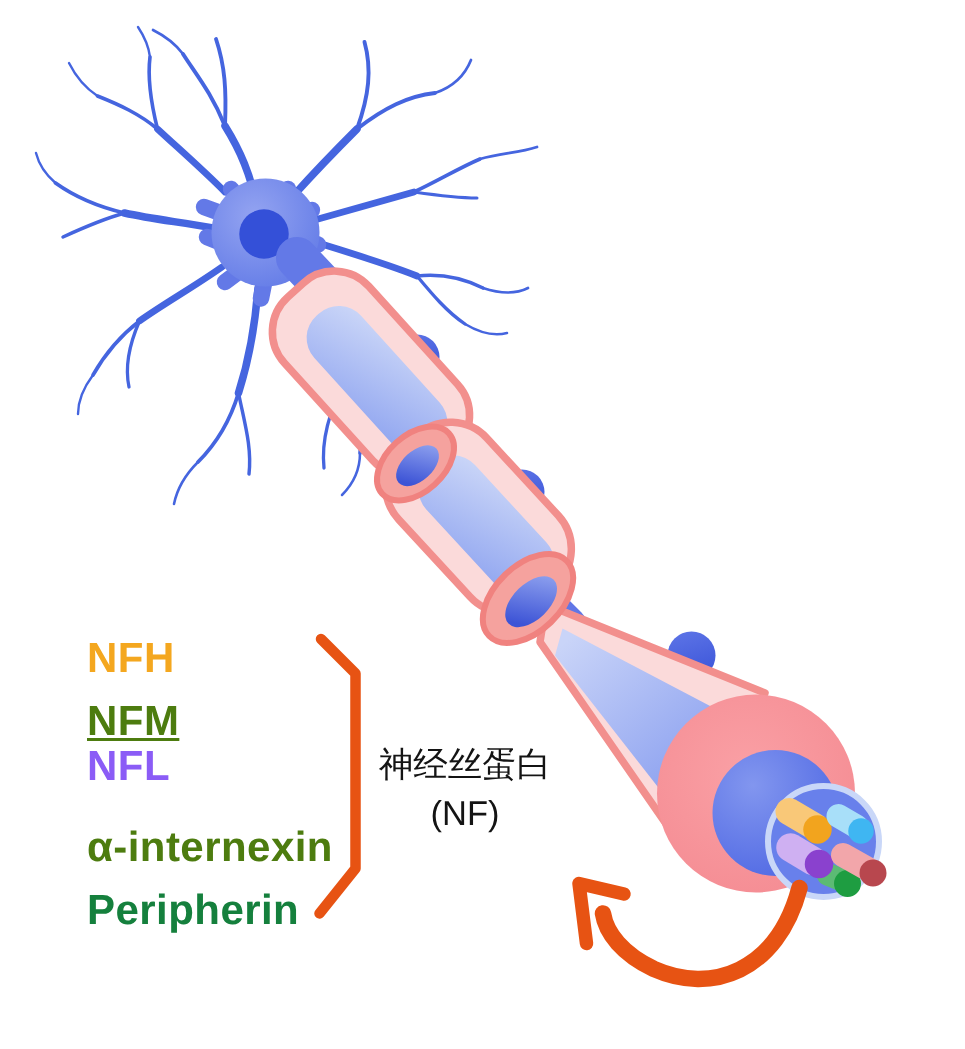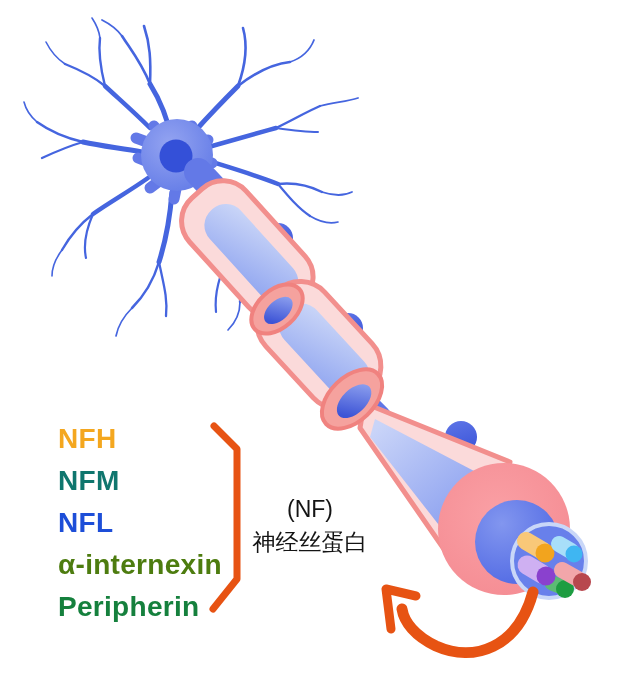--- a/index.html
+++ b/index.html
@@ -7,22 +7,22 @@
     position:relative;width:596px;height:699px;background:#ffffff;
     overflow:hidden;font-family:"Liberation Sans", sans-serif;
   }
   .figure-svg{position:absolute;left:0;top:0;}
   .legend{position:absolute;left:0;top:0;}
   .legend-item{
     position:absolute;left:58px;font-size:28px;line-height:34px;
     font-weight:600;letter-spacing:0.3px;white-space:nowrap;
   }
   .li-0{top:422px;color:#F4A71F;}
-  .li-1{top:464px;color:#0f766e;}
-  .li-2{top:506px;color:#1d4ed8;}
+  .li-1{top:464px;color:#4d7c0f;text-decoration:underline;}
+  .li-2{top:494px;color:#8b5cf6;}
   .li-3{top:548px;color:#4d7c0f;}
   .li-4{top:590px;color:#15803d;}
   .main-label{
     position:absolute;left:245px;top:493px;width:130px;text-align:center;
     color:#141414;font-size:23px;line-height:33px;font-weight:500;
   }
 </style>
 </head>
 <body>
 
@@ -192,17 +192,17 @@
 
   <div class="legend">
     <div class="legend-item li-0">NFH</div>
     <div class="legend-item li-1">NFM</div>
     <div class="legend-item li-2">NFL</div>
     <div class="legend-item li-3">α-internexin</div>
     <div class="legend-item li-4">Peripherin</div>
   </div>
 
   <div class="main-label">
+    <div>神经丝蛋白</div>
     <div>(NF)</div>
-    <div>神经丝蛋白</div>
   </div>
 
 </div>
 
 </body></html>

